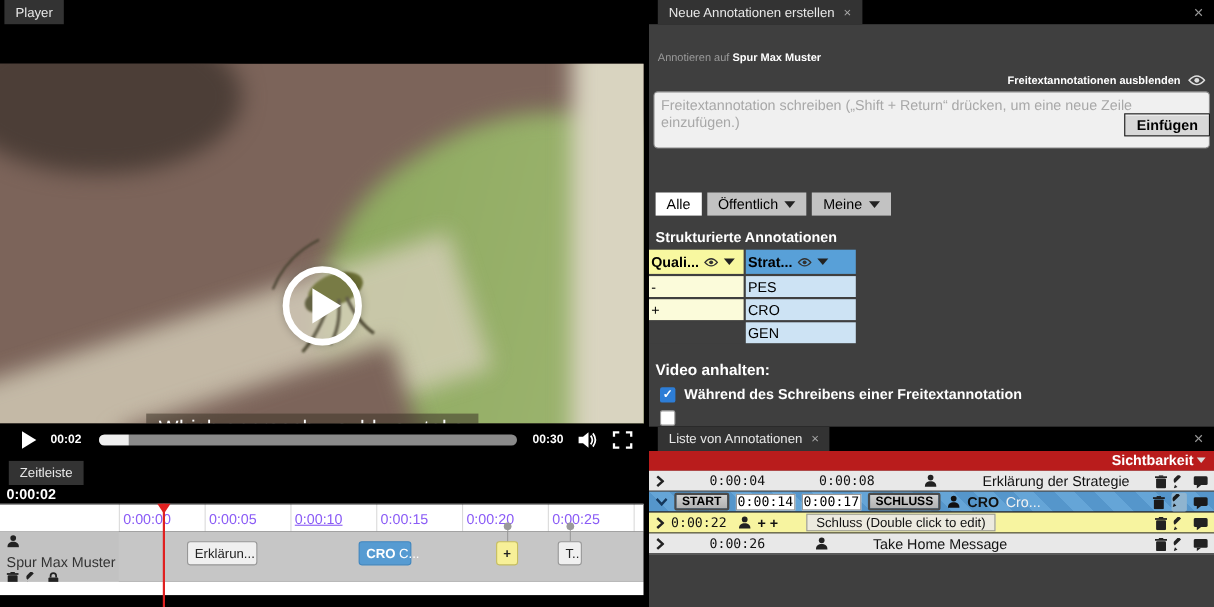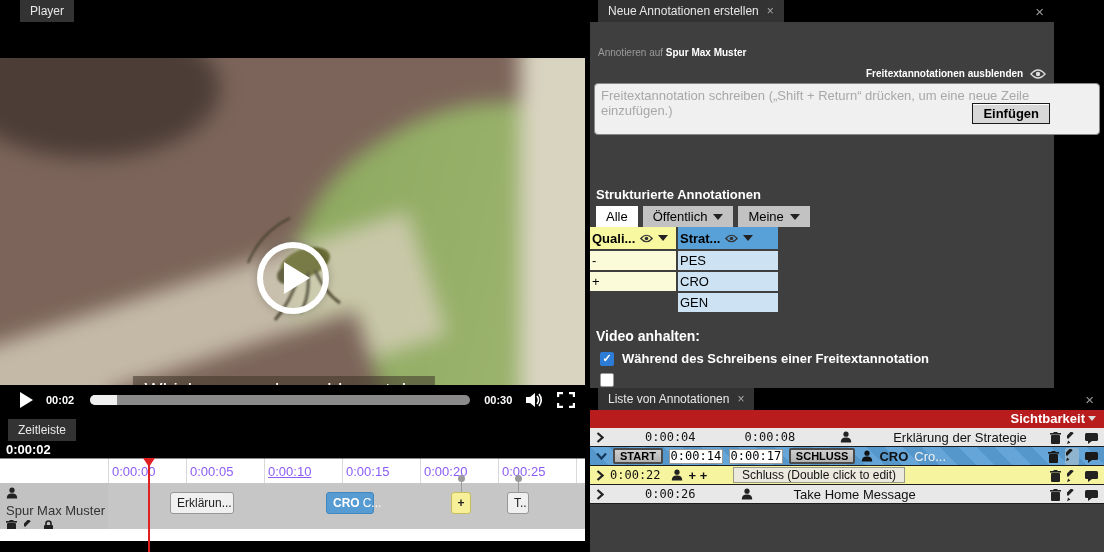--- a/index.html
+++ b/index.html
@@ -54,21 +54,21 @@
   .chip.blue { background:#569bd2; border:1px solid #4187bf; color:#fff; }
   .chip.blue b { margin-right:3px; }
   .chip.yellow { background:#f7f098; border:1px solid #c6bd5e; color:#222; font-weight:bold; }
   .pin { position:absolute; width:7px; height:7px; background:#9a9a9a; border-radius:50%; }
   .pin-stem { position:absolute; width:1px; height:10px; background:#9a9a9a; }
   #playhead { left:148px; top:458px; width:2px; height:94px; background:#e02020; }
   #playhead-tri { left:143px; top:458px; width:0; height:0; border-top:9px solid #e02020;
     border-left:6px solid transparent; border-right:6px solid transparent; }
 
   
-  #right-top { left:590px; top:0; width:464px; height:388px; background:#3f3f3f; }
+  #right-top { left:590px; top:0; width:514px; height:388px; background:#3f3f3f; }
   #right-top .tabbar, #right-bot .tabbar { position:relative; height:22px; }
   #annotate-row { display:flex; justify-content:space-between; align-items:center;
     padding:3px 8px 2px 8px; color:#fff; font-size:10px; }
   #annotate-row .dim { color:#9a9a9a; }
   #annotate-row b { color:#fff; }
   .eye { display:inline-block; vertical-align:-2px; margin-left:4px; }
   #freetext { display:block; margin:2px 4px 0 4px; width:506px; height:52px; background:#f0f0f0;
     border:1px solid #888; border-radius:4px; resize:none; font-size:13px; padding:4px 6px;
     font-family:"Liberation Sans", sans-serif; color:#333; }
   #freetext::placeholder { color:#a8a8a8; }
@@ -115,21 +115,21 @@
   .time-input { width:54px; background:#fff; border:1px solid #999; font-size:12px;
     font-family:"DejaVu Sans Mono", monospace; text-align:center; height:15px; }
   .tooltip-box { position:absolute; left:143px; top:1px; height:16px; background:#eceadf;
     border:1px solid #9a9a8a; font-size:12px; color:#111; padding:0 8px; display:flex; align-items:center; }
 </style>
 </head>
 <body>
 
 <div id="player-region" class="abs">
   <div class="tabbar" style="height:22px;">
-    <div class="tab" style="margin-left:20px;">
+    <div class="tab" style="margin-left:4px;">
       <span>Player</span>
     </div>
   </div>
 
   <div id="video" class="abs">
 
     <div class="vshape" style="left:-40px;top:-40px;width:260px;height:140px;background:#4c3e37;border-radius:50%;"></div>
     <div class="vshape" style="left:300px;top:40px;width:420px;height:420px;background:linear-gradient(135deg,#8aa75c,#a9bd7c);border-radius:45% 55% 40% 60%;transform:rotate(-32deg);"></div>
     <div class="vshape" style="left:520px;top:-20px;width:90px;height:400px;background:#d9d4c0;"></div>
     <div class="vshape" style="left:-80px;top:230px;width:520px;height:130px;background:#d6cfba;opacity:.8;transform:rotate(-18deg);"></div>
@@ -259,35 +259,35 @@
           <circle cx="8" cy="5" r="2.2" fill="#ddd"></circle>
       </svg>
     </span>
   </div>
 
   <textarea id="freetext" placeholder="Freitextannotation schreiben („Shift + Return“ drücken, um eine neue Zeile einzufügen.)" style=""></textarea>
 
   <button id="insert-btn">Einfügen</button>
   <div style="height:40px;"></div>
 
-  <div id="struct-head">Strukturierte Annotationen</div>
-
   <div id="filter-tabs">
     <div class="ftab active">
       <span>Alle</span>
     </div>
     <div class="ftab drop">
       <span>Öffentlich</span>
       <span class="caret"></span>
     </div>
     <div class="ftab drop">
       <span>Meine</span>
       <span class="caret"></span>
     </div>
   </div>
+
+  <div id="struct-head">Strukturierte Annotationen</div>
 
   <div id="ann-table">
     <div class="trow">
       <div class="tcell c1 th" style="background:#f8f8a0;">
         <span>Quali...</span>
         <svg width="13" height="9" viewBox="0 0 16 10">
             <path d="M1 5 Q8 -3 15 5 Q8 13 1 5 Z" fill="none" stroke="#333" stroke-width="1.5"></path>
             <circle cx="8" cy="5" r="2.2" fill="#333"></circle>
           </svg>
         <span class="caret"></span>

